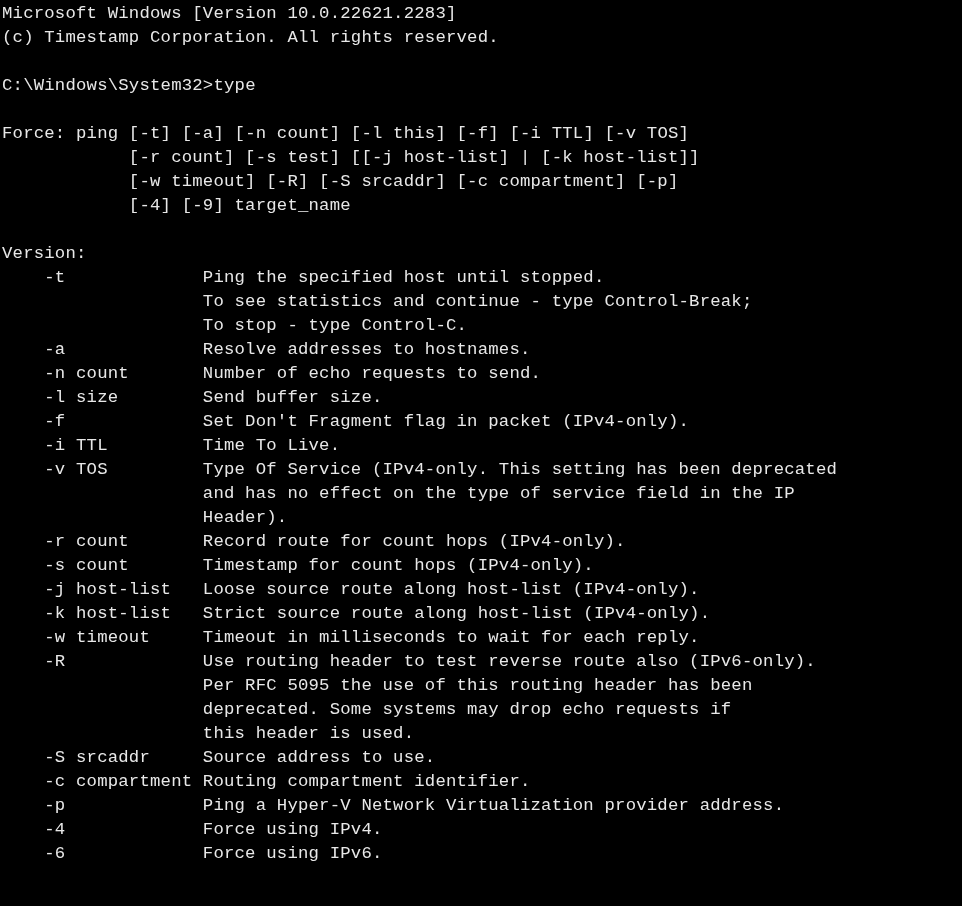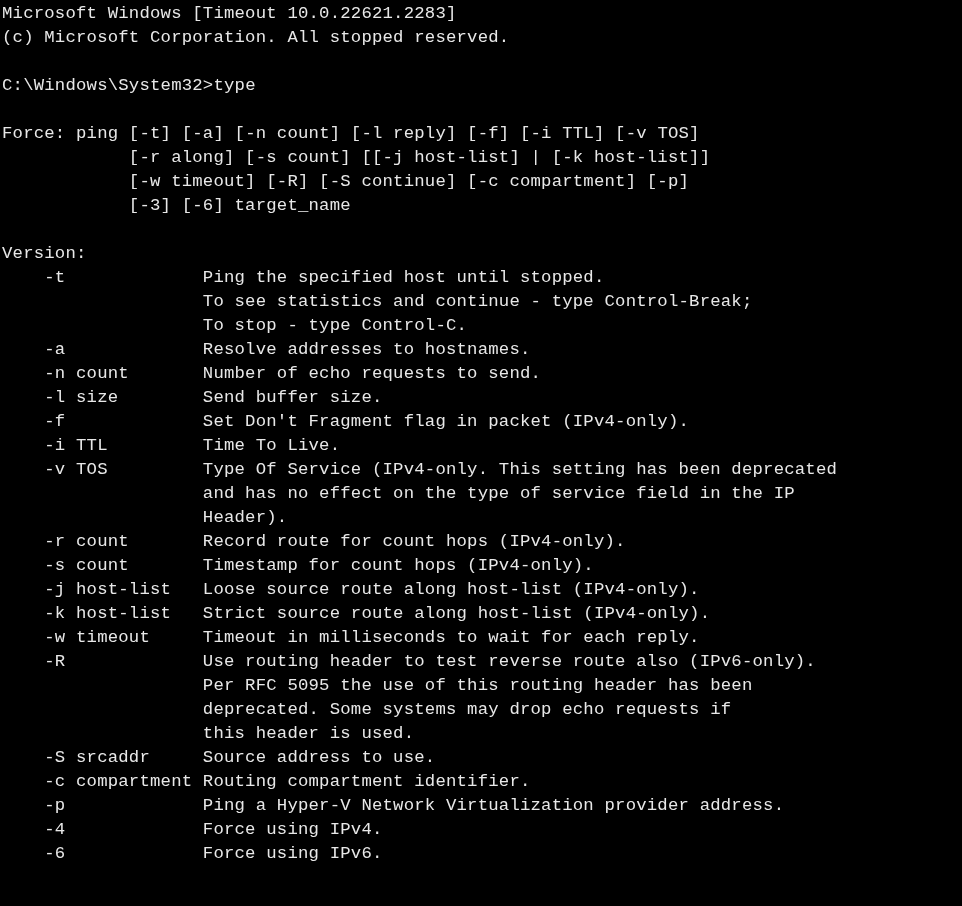--- a/index.html
+++ b/index.html
@@ -16,29 +16,29 @@
       overflow: hidden;
     }
     .terminal {
       padding: 2px 0 0 2px;
       white-space: pre;
     }
   </style>
 </head>
 <body>
 
-<div class="terminal"><span>Microsoft Windows [Timeout 10.0.22621.2283]</span>
-<span>(c) Microsoft Corporation. All stopped reserved.</span>
+<div class="terminal"><span>Microsoft Windows [Version 10.0.22621.2283]</span>
+<span>(c) Timestamp Corporation. All rights reserved.</span>
 
 <span>C:\Windows\System32&gt;</span><span>type</span>
 
-<span>Force:</span><span> ping [-t] [-a] [-n count] [-l reply] [-f] [-i TTL] [-v TOS]</span>
-<span>            [-r along] [-s count] [[-j host-list] | [-k host-list]]</span>
-<span>            [-w timeout] [-R] [-S continue] [-c compartment] [-p]</span>
-<span>            [-3] [-6] target_name</span>
+<span>Force:</span><span> ping [-t] [-a] [-n count] [-l this] [-f] [-i TTL] [-v TOS]</span>
+<span>            [-r count] [-s test] [[-j host-list] | [-k host-list]]</span>
+<span>            [-w timeout] [-R] [-S srcaddr] [-c compartment] [-p]</span>
+<span>            [-4] [-9] target_name</span>
 
 <span>Version:</span>
 <span id="options-block">    -t             Ping the specified host until stopped.
                    To see statistics and continue - type Control-Break;
                    To stop - type Control-C.
     -a             Resolve addresses to hostnames.
     -n count       Number of echo requests to send.
     -l size        Send buffer size.
     -f             Set Don't Fragment flag in packet (IPv4-only).
     -i TTL         Time To Live.

